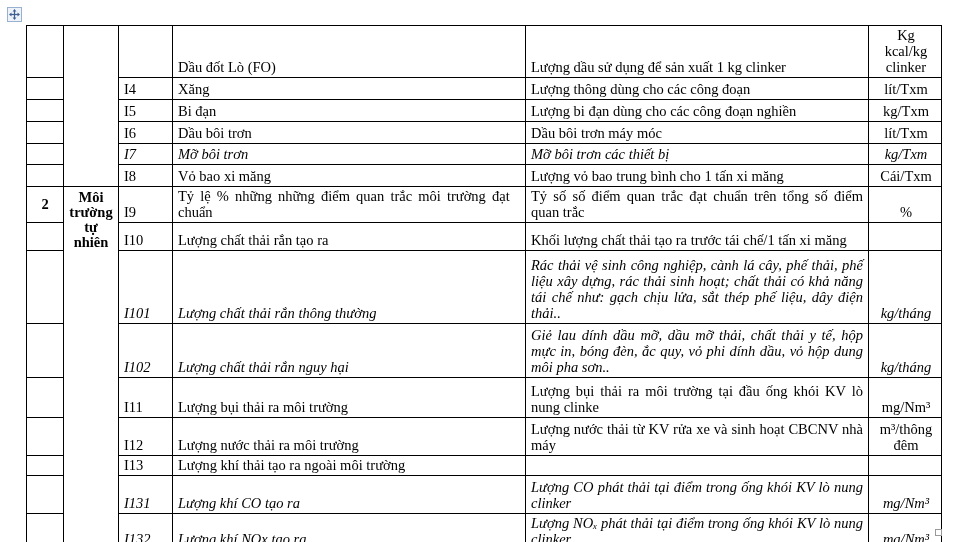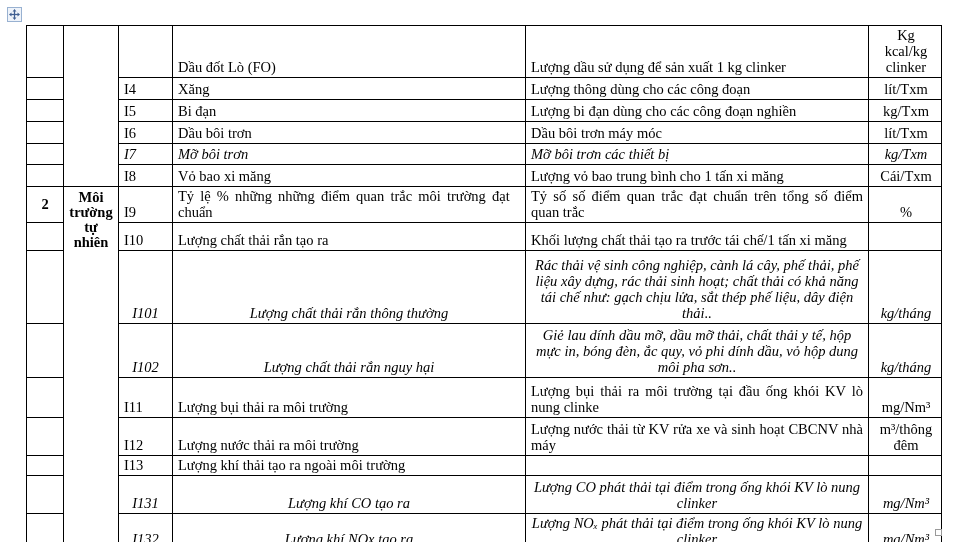--- a/index.html
+++ b/index.html
@@ -80,21 +80,21 @@
     margin-left: 41px;
   }
   .doc-table td.unit {
     text-align: center;
     vertical-align: bottom;
     white-space: pre-line;
     padding-left: 2px;
     padding-right: 0;
     margin-left: 44px;
   }
-  .doc-table td.italic { font-style: italic; text-align: center; }
+  .doc-table td.italic { font-style: italic; }
 </style>
 </head>
 <body>
 
 <div class="page">
 
   <div class="move-handle">
     <svg width="11" height="11" viewBox="0 0 16 16">
       <g fill="#3f5e91">
         <rect x="7.1" y="3" width="1.8" height="10"></rect>

